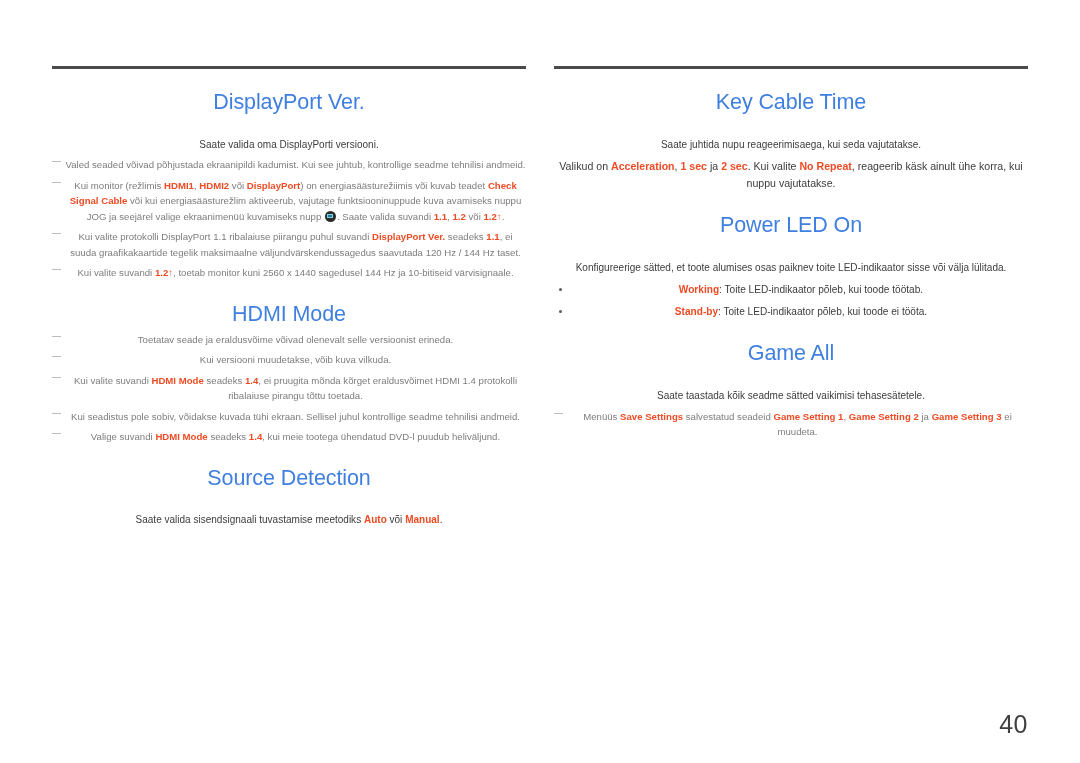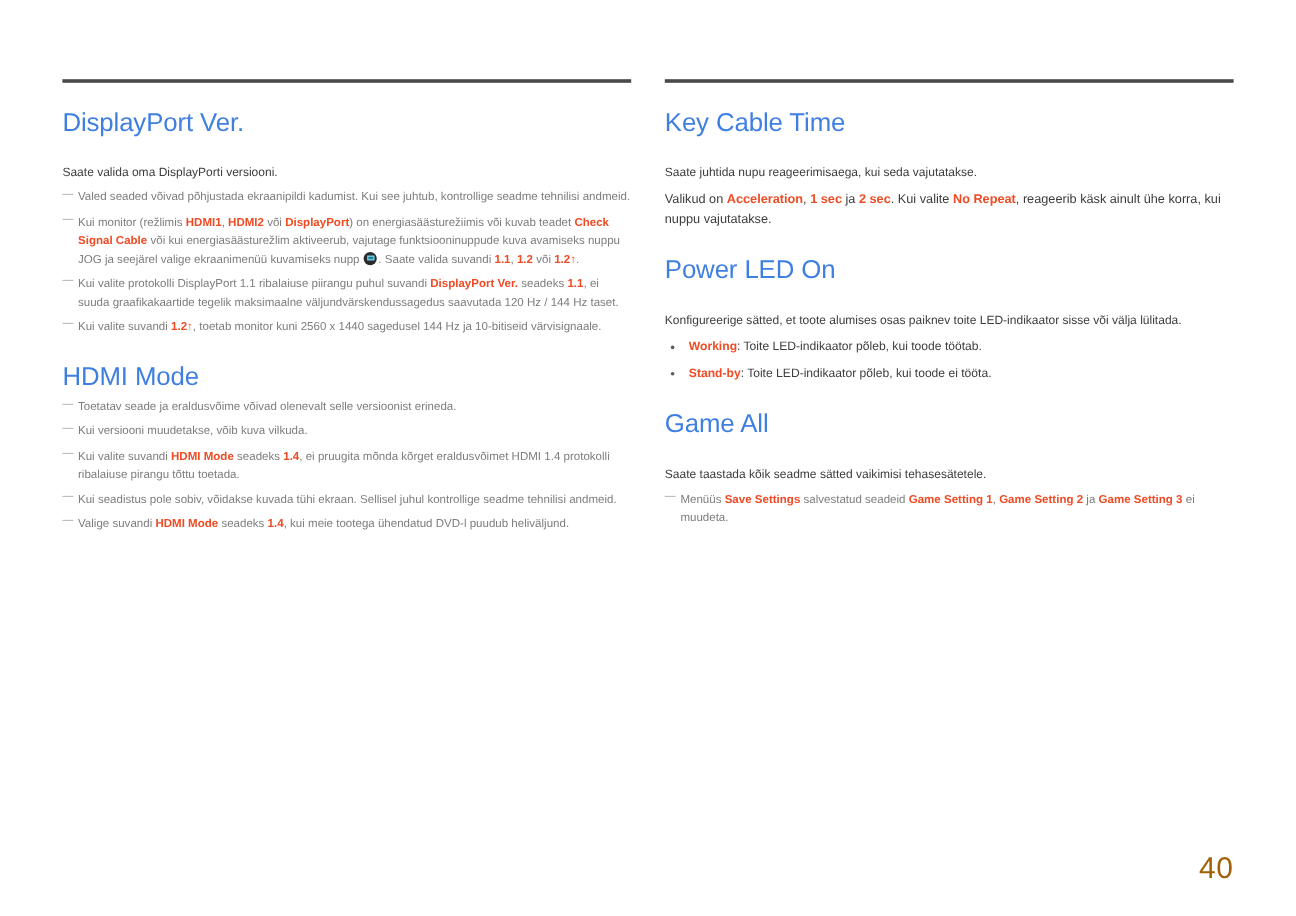--- a/index.html
+++ b/index.html
@@ -29,20 +29,21 @@
     position: absolute;
     left: 52px;
     top: 66px;
     width: 976px;
     display: flex;
     gap: 28px;
   }
   .col {
     width: 474px;
     flex: 0 0 474px;
+    text-align: center;
   }
 
   .rule {
     width: 100%;
     height: 3px;
     background: #4a4a4a;
     border: 0;
     margin: 0 0 0 0;
     display: block;
   }
@@ -144,21 +145,21 @@
     border: 1px solid #7fd4e8;
     background: #1d7f95;
     box-sizing: border-box;
   }
 
   .page-number {
     position: absolute;
     right: 52px;
     bottom: 24px;
     font-size: 25px;
-    color: #a16207;
+    color: #404040;
     font-weight: 400;
     letter-spacing: 0.5px;
   }
 </style>
 </head>
 <body>
 
 <div class="page">
 
   <div class="columns">
@@ -181,20 +182,24 @@
         <h2 class="section-title">HDMI Mode</h2>
         <div>
             <p class="note">Toetatav seade ja eraldusvõime võivad olenevalt selle versioonist erineda.</p>
             <p class="note">Kui versiooni muudetakse, võib kuva vilkuda.</p>
             <p class="note">Kui valite suvandi <span class="hl">HDMI Mode</span> seadeks <span class="hl">1.4</span>, ei pruugita mõnda kõrget eraldusvõimet HDMI 1.4 protokolli ribalaiuse pirangu tõttu toetada.</p>
             <p class="note">Kui seadistus pole sobiv, võidakse kuvada tühi ekraan. Sellisel juhul kontrollige seadme tehnilisi andmeid.</p>
             <p class="note">Valige suvandi <span class="hl">HDMI Mode</span> seadeks <span class="hl">1.4</span>, kui meie tootega ühendatud DVD-l puudub heliväljund.</p>
           </div>
       </div>
 
+      <div class="section">
+        <h2 class="section-title">Source Detection</h2>
+        <p class="lead">Saate valida sisendsignaali tuvastamise meetodiks <span class="hl">Auto</span> või <span class="hl">Manual</span>.</p>
+      </div>
     </div>
 
     <div class="col">
       <hr class="rule">
 
       <div class="section">
         <h2 class="section-title">Key Cable Time</h2>
         <p class="lead">Saate juhtida nupu reageerimisaega, kui seda vajutatakse.</p>
         <p class="plain-line">Valikud on <span class="hl">Acceleration</span>, <span class="hl">1 sec</span> ja <span class="hl">2 sec</span>. Kui valite <span class="hl">No Repeat</span>, reageerib käsk ainult ühe korra, kui nuppu vajutatakse.</p>
       </div>

